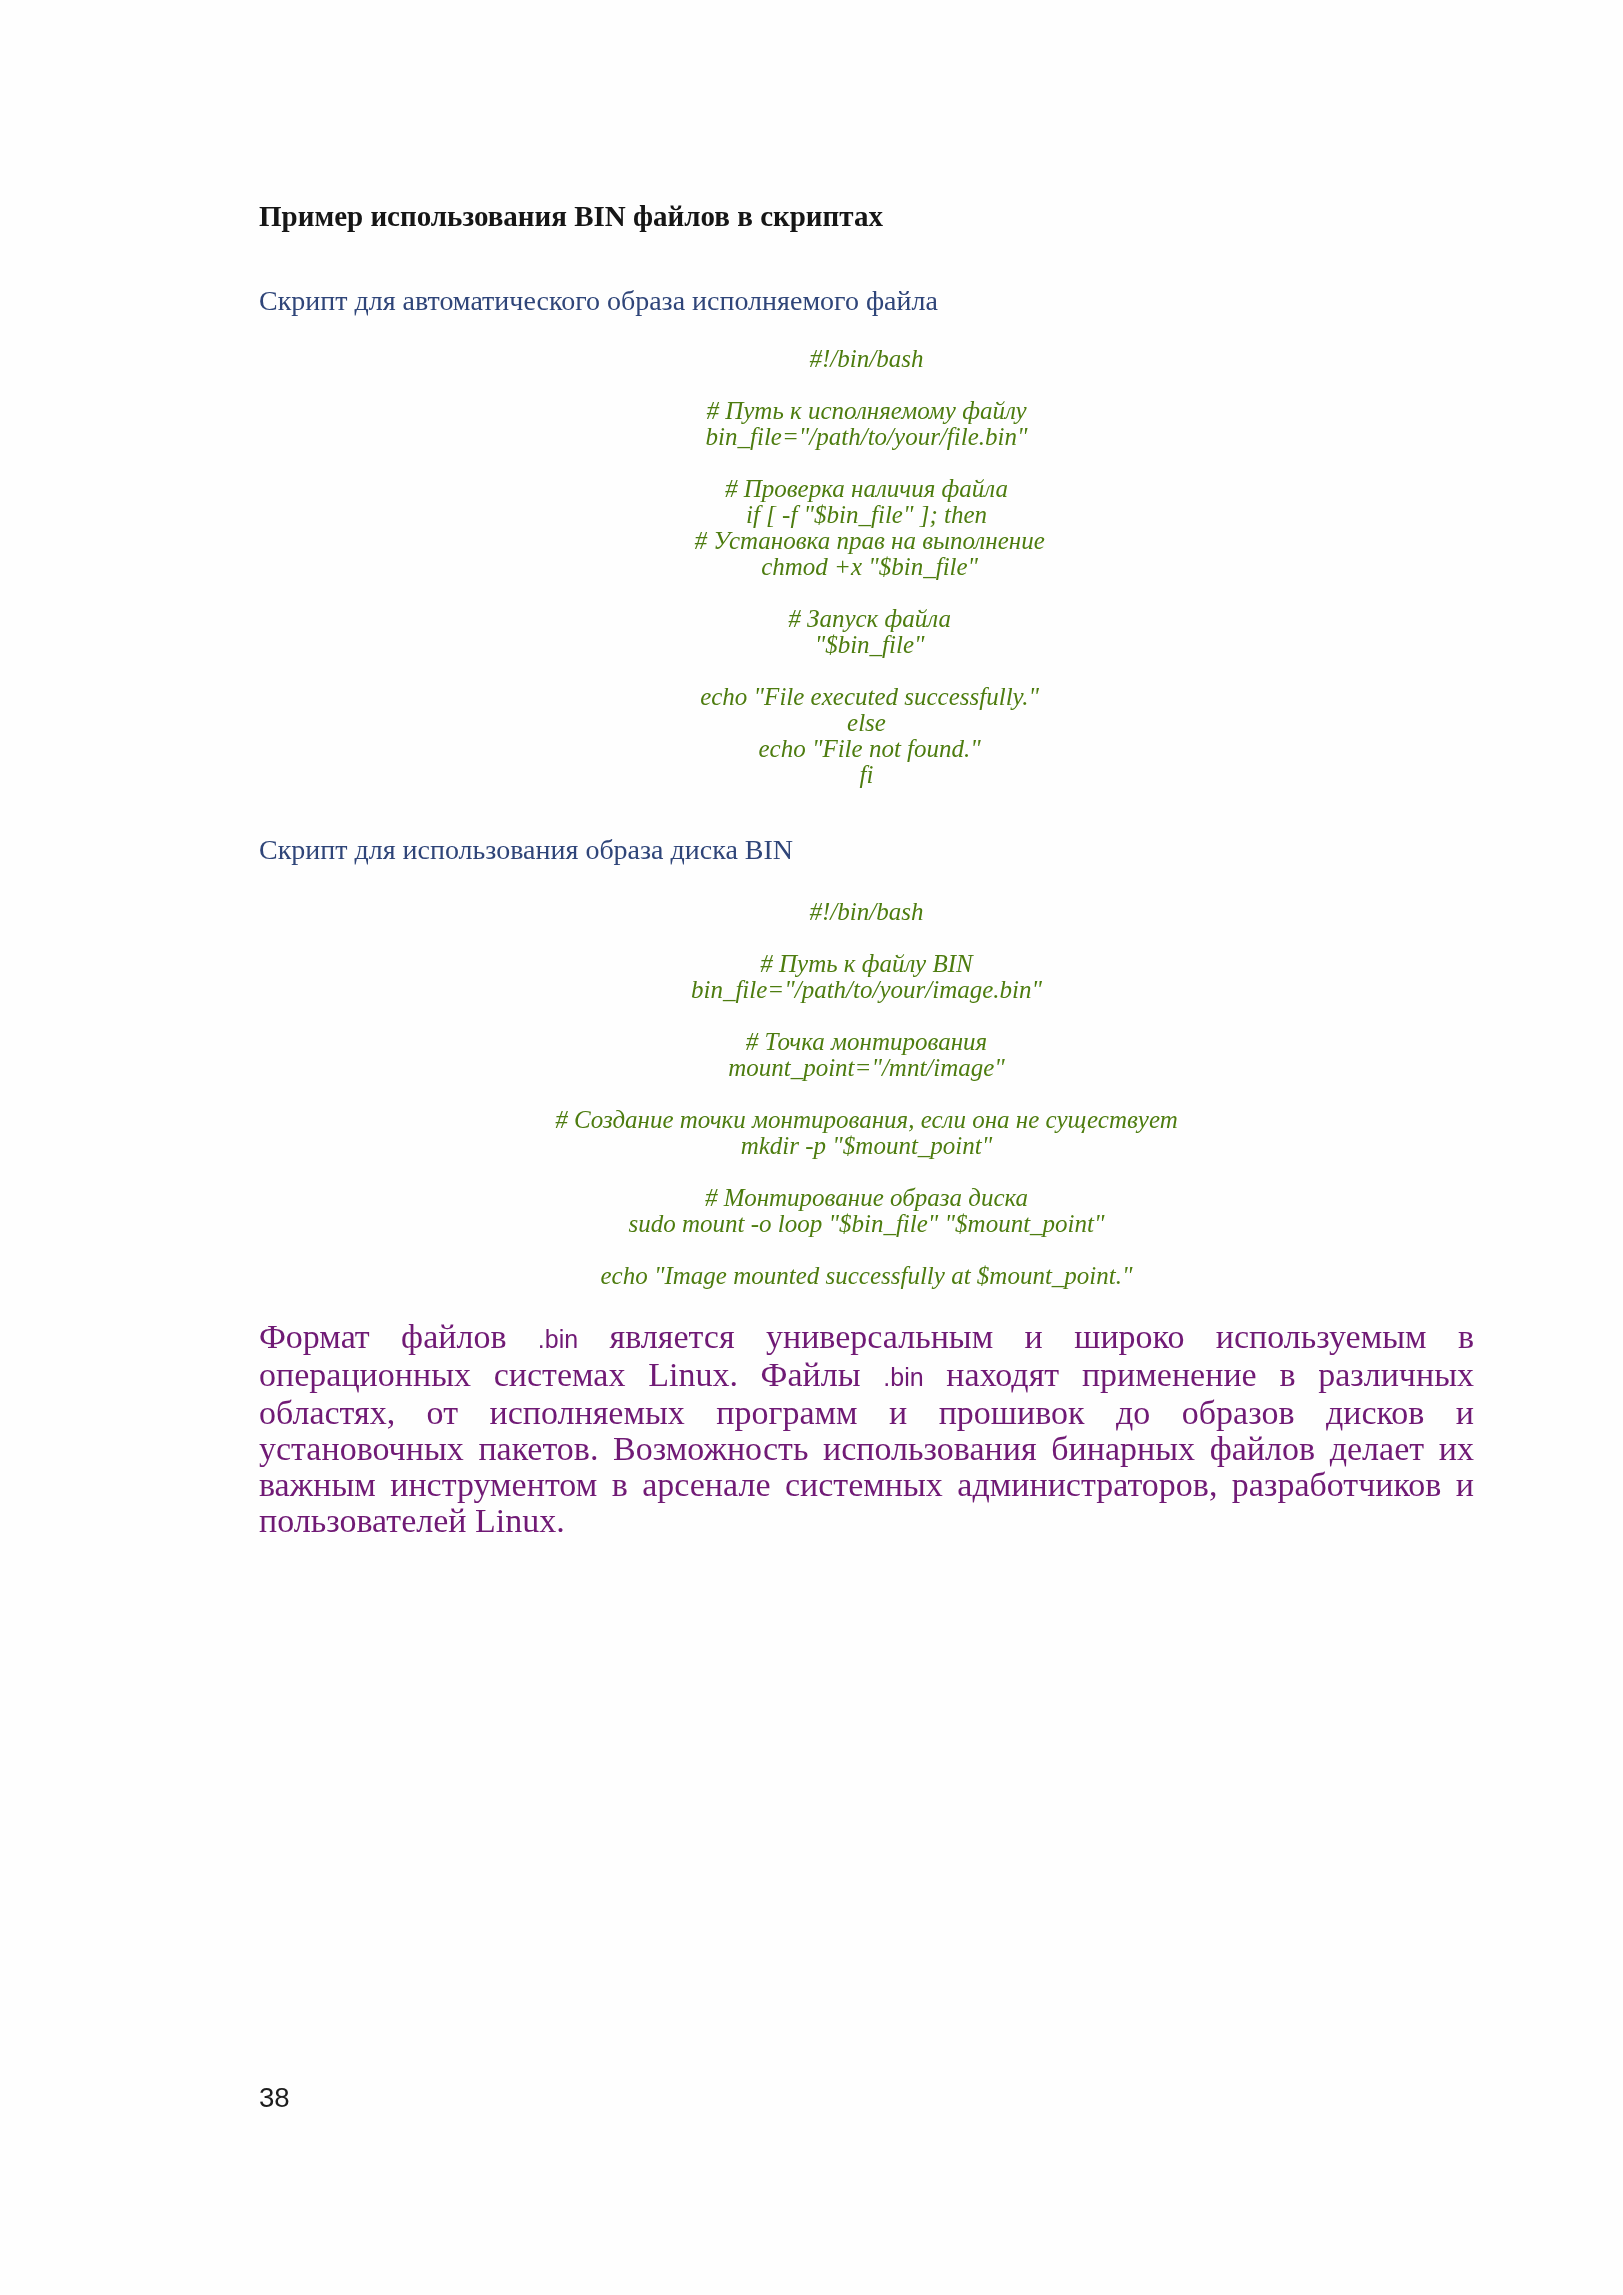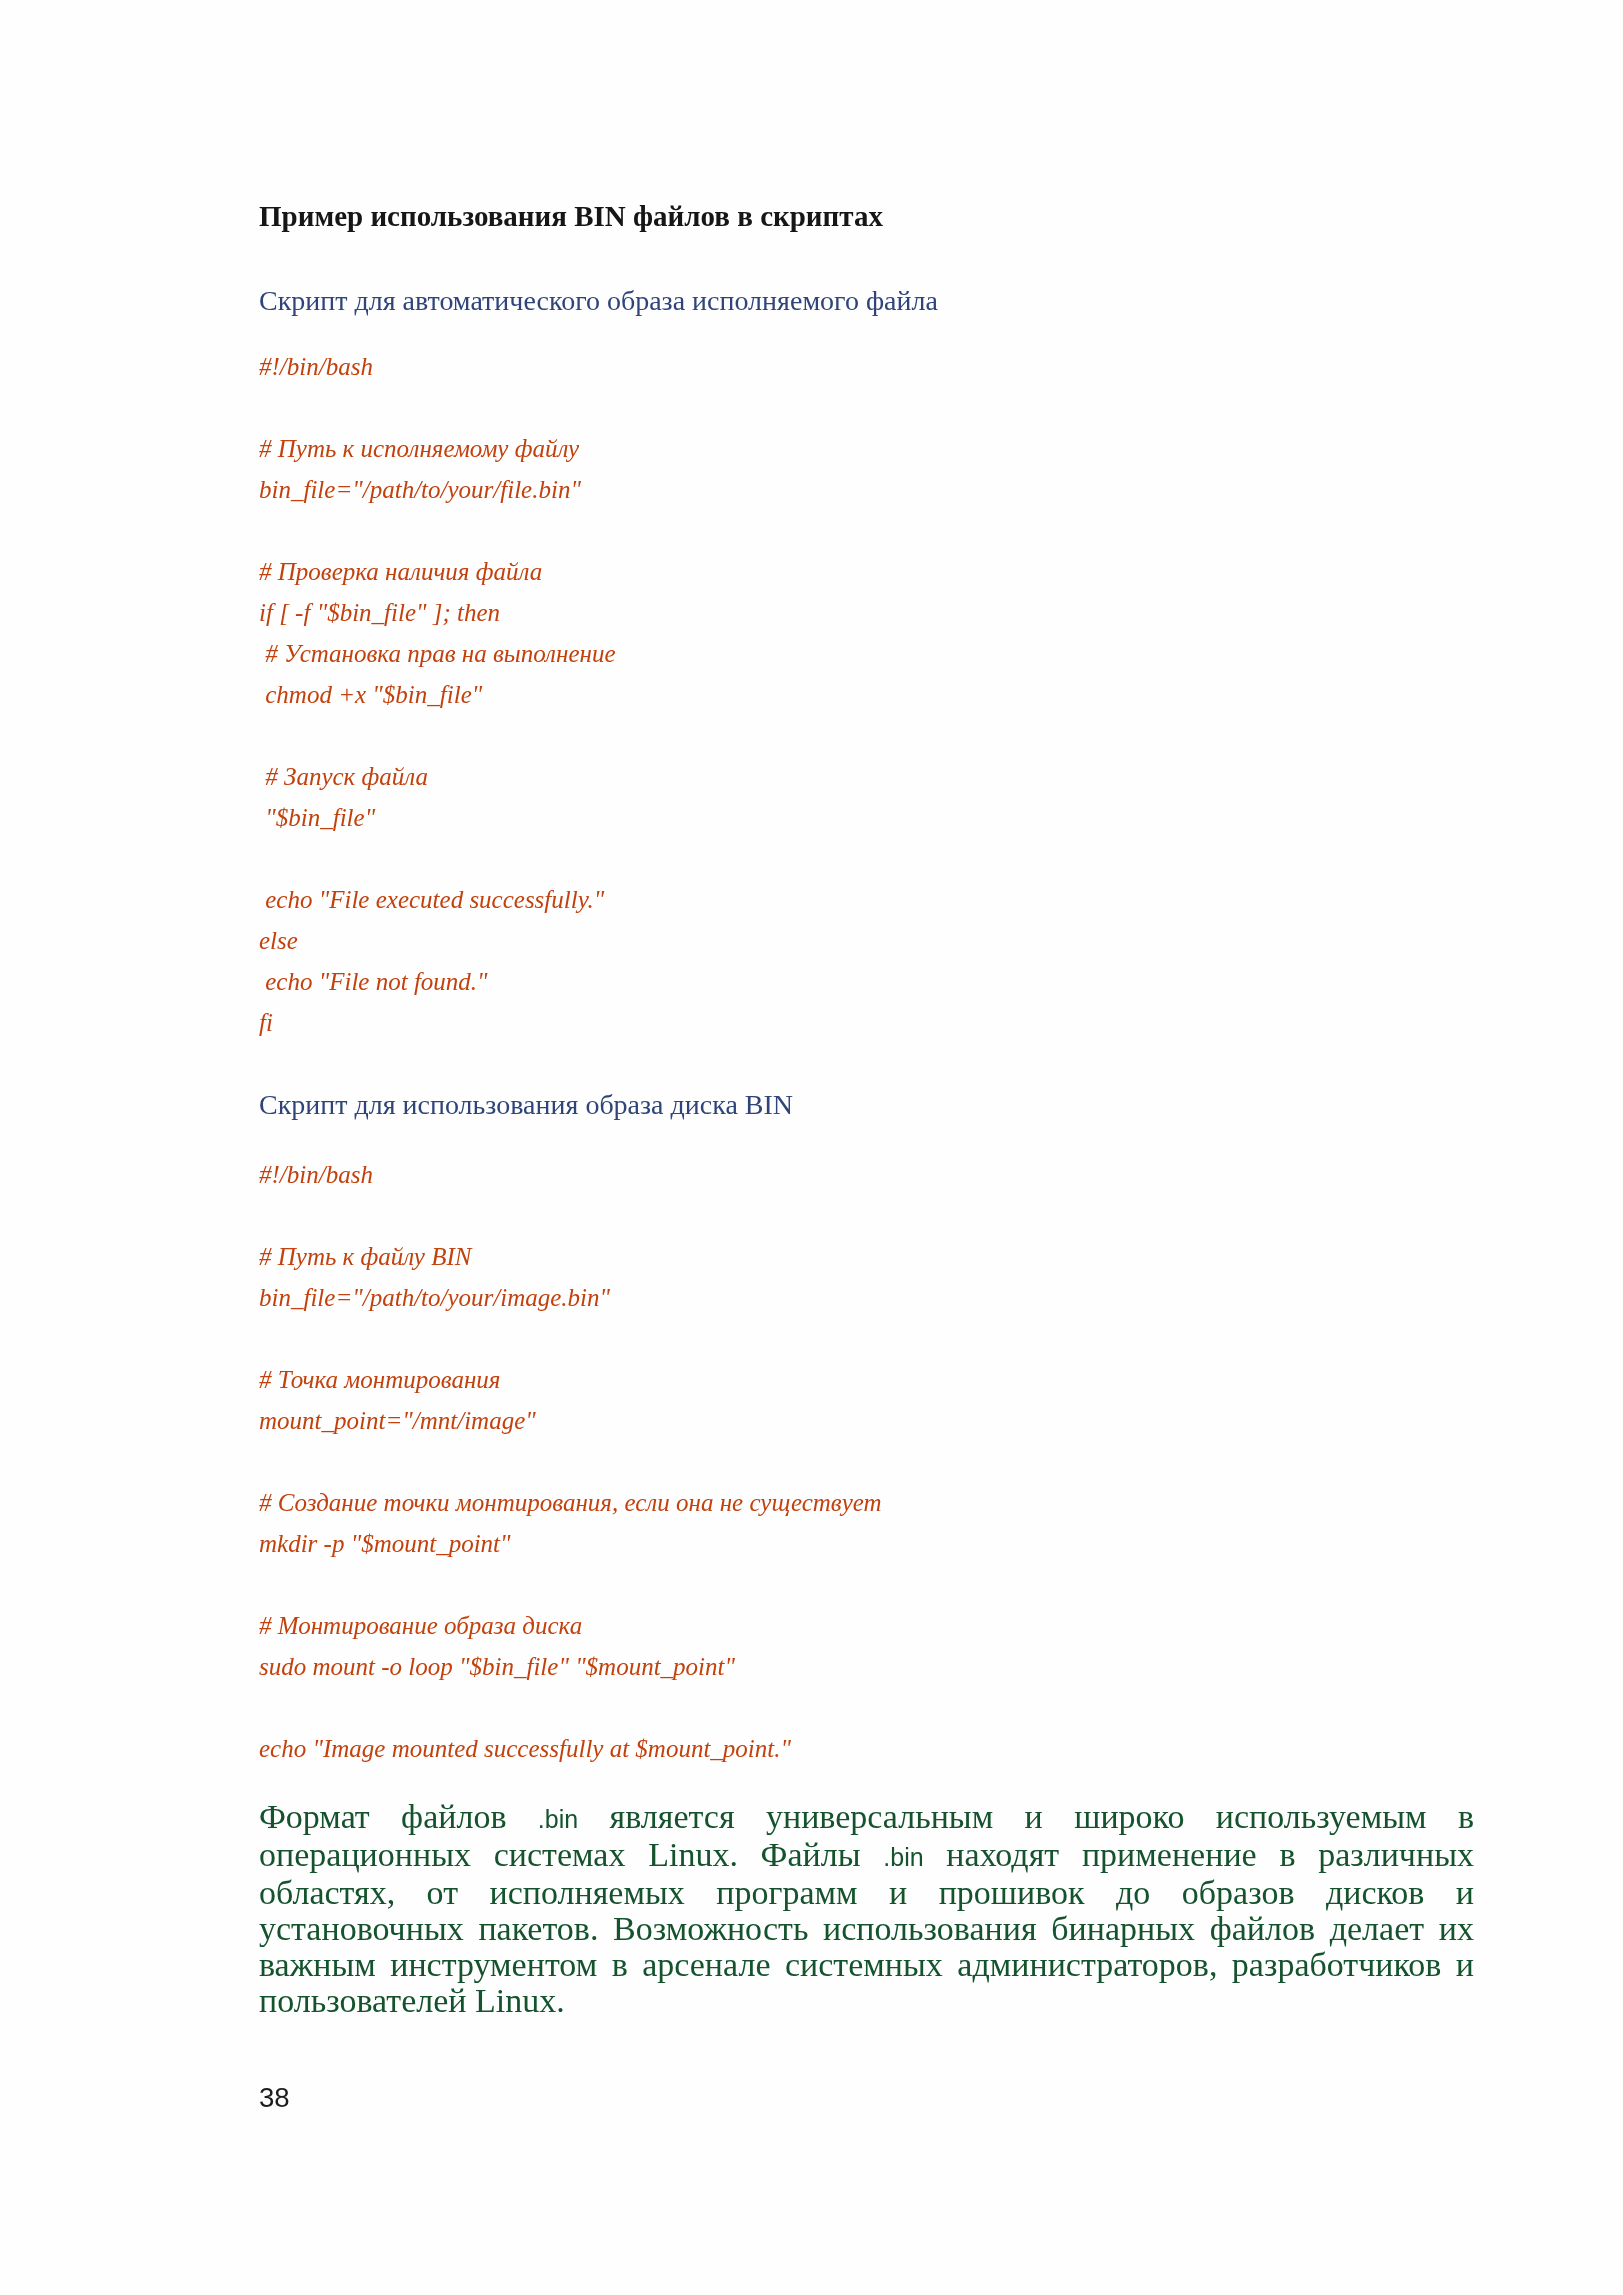--- a/index.html
+++ b/index.html
@@ -40,34 +40,35 @@
   }
   .section-heading.second {
     margin-top: 45px;
   }
   .code-block {
     margin: 29px 0 0 0;
     font-family: "Liberation Serif", serif;
     font-style: italic;
     font-weight: normal;
     font-size: 25px;
-    line-height: 41px;
-    color: #c2410c;
+    line-height: 26px;
+    color: #4d7c0f;
     white-space: pre-wrap;
+    text-align: center;
   }
   .code-block.second {
     margin-top: 33px;
   }
   .closing-paragraph {
     margin: 30px 0 0 0;
     font-family: "Liberation Serif", serif;
     font-size: 34px;
     line-height: 36px;
     text-align: justify;
-    color: #14532d;
+    color: #701a75;
   }
   .closing-paragraph .seg {
     font-family: "Liberation Serif", serif;
   }
   .closing-paragraph .seg-small {
     font-family: "Liberation Sans", sans-serif;
     font-size: 25px;
   }
   .page-footer {
     position: absolute;

